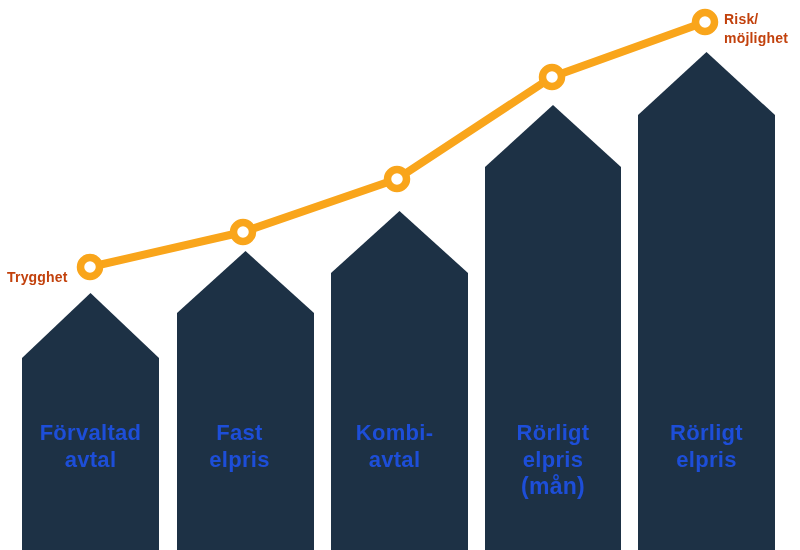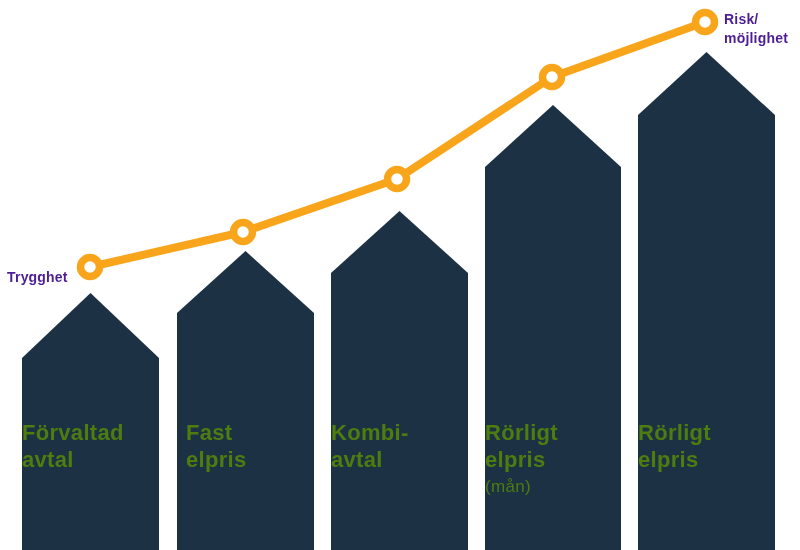--- a/index.html
+++ b/index.html
@@ -18,50 +18,51 @@
   #chart-svg {
     position: absolute;
     left: 0;
     top: 0;
     width: 800px;
     height: 550px;
     display: block;
   }
   .annotation {
     position: absolute;
-    color: #4c1d95;
+    color: #c2410c;
     font-weight: bold;
     font-size: 14px;
     line-height: 19px;
     letter-spacing: 0.2px;
     white-space: nowrap;
   }
   .annotation.start {
     left: 7px;
     top: 268px;
     width: 66px;
     text-align: left;
   }
   .annotation.end {
     left: 724px;
     top: 10px;
     text-align: left;
   }
   .bar-label {
     position: absolute;
     top: 419px;
-    color: #4d7c0f;
+    text-align: center;
+    color: #1d4ed8;
     font-size: 22px;
     line-height: 27px;
     font-weight: bold;
     letter-spacing: 0.3px;
   }
   .bar-label .l3 {
-    font-weight: normal;
-    font-size: 17px;
+    font-weight: bold;
+    font-size: 23px;
   }
   .bar-label div:empty {
     display: none;
   }
 </style>
 </head>
 <body>
 
 <div class="stage">
 
@@ -85,21 +86,21 @@
     <div>Risk/</div>
     <div>möjlighet</div>
   </div>
 
   <div class="bar-label" style="left: 22px; width: 137px;">
     <div class="l1">Förvaltad</div>
     <div class="l2">avtal</div>
 
   </div>
 
-  <div class="bar-label" style="left: 186px; width: 137px;">
+  <div class="bar-label" style="left: 171px; width: 137px;">
     <div class="l1">Fast</div>
     <div class="l2">elpris</div>
 
   </div>
 
   <div class="bar-label" style="left: 331px; width: 127px;">
     <div class="l1">Kombi-</div>
     <div class="l2">avtal</div>
 
   </div>

